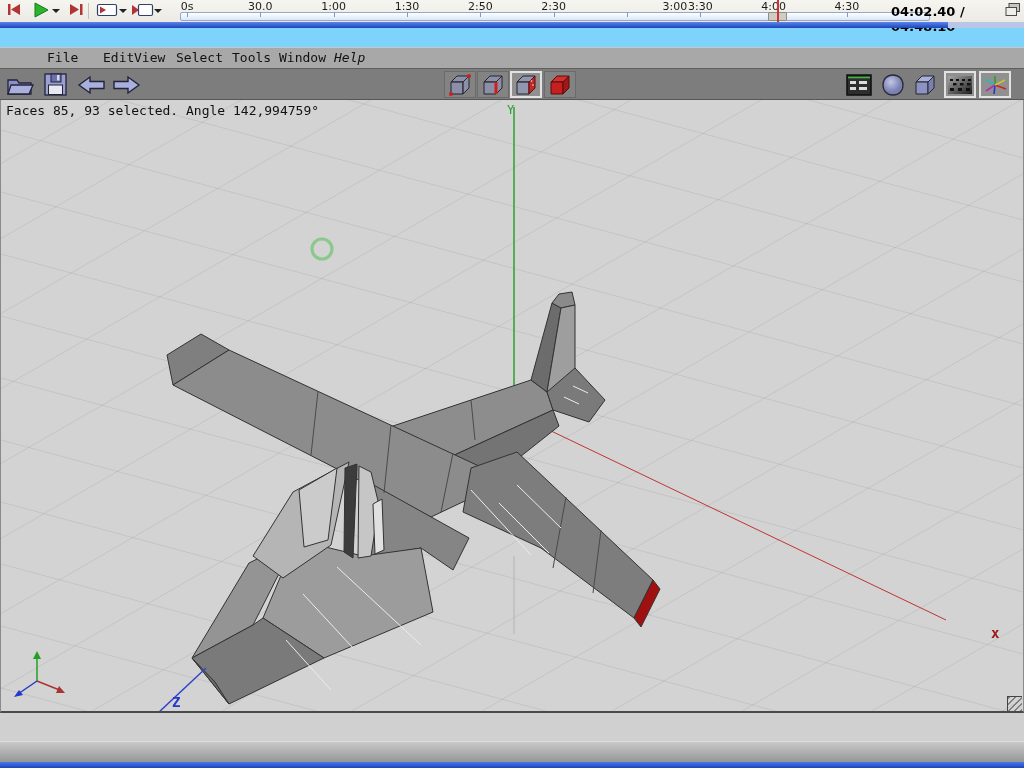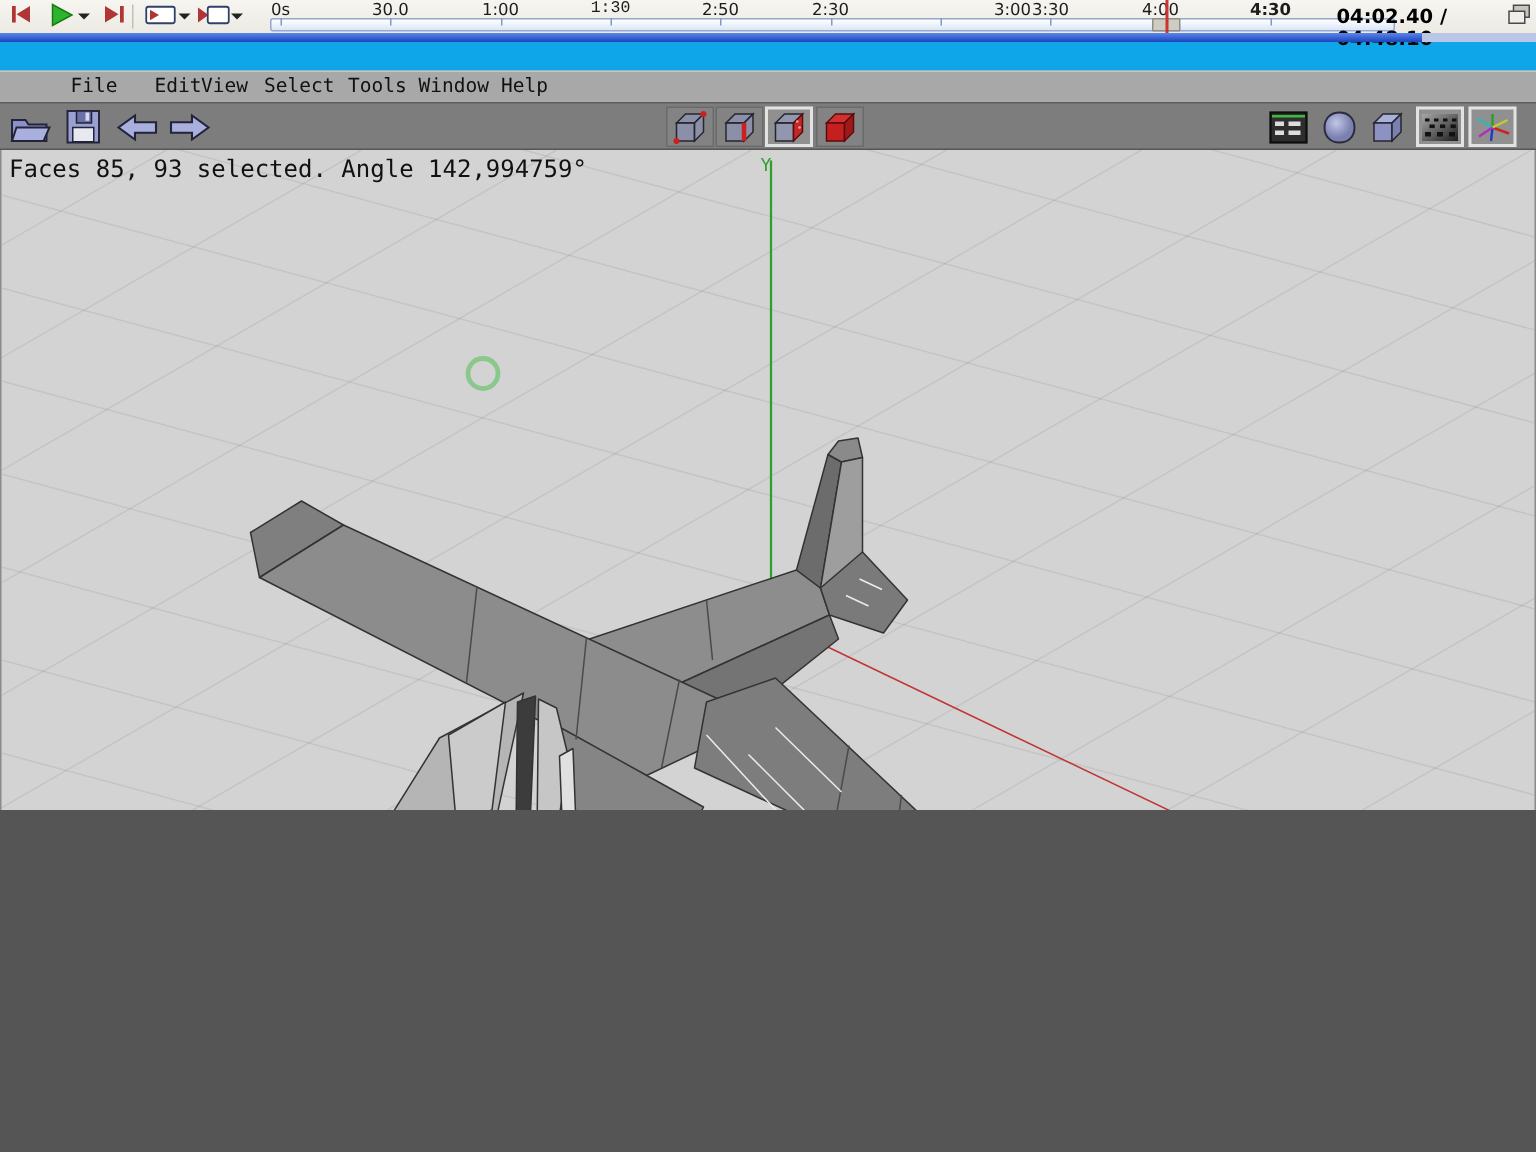--- a/index.html
+++ b/index.html
@@ -1,18 +1,18 @@
 <!DOCTYPE html>
 <html><head>
 <meta charset="utf-8">
 <style>
   * { margin:0; padding:0; box-sizing:border-box; }
   html,body { background:#555; }
-  #app { position:relative; width:1024px; height:540px; overflow:hidden;
-         font-family:"DejaVu Sans Mono", monospace; background:#0ea5e9; }
+  #app { position:relative; width:1024px; height:768px; overflow:hidden;
+         font-family:"DejaVu Sans Mono", monospace; background:#7dd3fc; }
 
   
   .timeline { position:absolute; left:0; top:0; width:1024px; height:22px;
               background:linear-gradient(#f6f5f0,#eceae3); }
   .tbtn { position:absolute; top:2px; height:18px; cursor:pointer; }
   .tsep { position:absolute; left:88px; top:3px; width:1px; height:16px; background:#c2c0b8; }
   .ruler { position:absolute; left:170px; top:0; width:770px; height:22px; }
   .track { position:absolute; left:10px; top:12px; width:750px; height:9px;
            border:1px solid #93a9cf; border-radius:2px;
            background:linear-gradient(#ffffff,#dbe6f8); }
@@ -40,21 +40,21 @@
              background:#7d7d7d; border-top:1px solid #5f5f5f; border-bottom:1px solid #565656; }
   .tb-btn { position:absolute; top:2px; width:32px; height:27px; display:flex;
             align-items:center; justify-content:center; cursor:pointer; }
   .tb-box { border:1px solid #6b6b6b; background:#838383; }
   .tb-box.active { border:2px solid #e2e2e2; background:#909090; }
 
   
   .viewport { position:absolute; left:0; top:100px; width:1024px; height:613px;
               background:#d3d3d3; border-left:1px solid #8a8a8a; border-right:1px solid #8a8a8a;
               border-bottom:2px solid #4a4a4a; overflow:hidden; }
-  .vstatus { position:absolute; left:5px; top:3px; font-size:16px; color:#111; }
+  .vstatus { position:absolute; left:5px; top:3px; font-size:13px; color:#111; }
   .resize { position:absolute; right:1px; bottom:0; width:15px; height:15px;
             border-left:1px solid #444; border-top:1px solid #444;
             background:repeating-linear-gradient(-45deg, rgba(0,0,0,.40) 0 1.5px, transparent 1.5px 4.5px);
             cursor:nwse-resize; }
   .gapbar { position:absolute; left:0; top:713px; width:1024px; height:28px; background:#d0d0d0; }
   .statusbar { position:absolute; left:0; top:741px; width:1024px; height:21px;
                background:linear-gradient(#c9c9c9,#969696); border-top:1px solid #dedede;
                font-size:12px; line-height:20px; padding-left:8px; white-space:pre; color:#000; }
   .bottombar { position:absolute; left:0; top:762px; width:1024px; height:6px;
                background:linear-gradient(#4a79e8,#1c44bb); }
@@ -114,33 +114,33 @@
 
     <div class="ruler" id="ruler">
       <div class="track"></div>
     <div class="rtick" style="left: 17px;"></div>
         <div class="rlabel" style="left: 17px;">0s</div>
         <div class="rtick" style="left: 90.33px;"></div>
         <div class="rlabel" style="left: 90.33px;">30.0</div>
         <div class="rtick" style="left: 163.66px;"></div>
         <div class="rlabel" style="left: 163.66px;">1:00</div>
         <div class="rtick" style="left: 236.99px;"></div>
-        <div class="rlabel" style="left: 236.99px; font-family: Liberation Mono, monospace;">1:30</div>
+        <div class="rlabel" style="left: 236.99px;">1:30</div>
         <div class="rtick" style="left: 310.32px;"></div>
         <div class="rlabel" style="left: 310.32px;">2:50</div>
         <div class="rtick" style="left: 383.65px;"></div>
         <div class="rlabel" style="left: 383.65px;">2:30</div>
         <div class="rtick" style="left: 456.98px;"></div>
         <div class="rlabel" style="left: 456.98px; margin-left: 48px;">3:00</div>
         <div class="rtick" style="left: 530.31px;"></div>
         <div class="rlabel" style="left: 530.31px;">3:30</div>
         <div class="rtick" style="left: 603.64px;"></div>
         <div class="rlabel" style="left: 603.64px;">4:00</div>
         <div class="rtick" style="left: 676.97px;"></div>
-        <div class="rlabel" style="left: 676.97px; font-weight: bold;">4:30</div>
+        <div class="rlabel" style="left: 676.97px;">4:30</div>
       </div>
     <div class="ph-handle" id="ph-handle" style="left: 768px;"></div>
     <div class="ph-line" id="ph-line" style="left: 777px;"></div>
 
     <div class="time">04:02.40 / 04:48.10</div>
     <div class="detach">
       <svg width="16" height="16">
         <rect x="4" y="1.5" width="10.5" height="8" fill="#c8c6c0" stroke="#4a4a4a"></rect>
         <rect x="1" y="5.5" width="10.5" height="8" fill="#f0eee8" stroke="#4a4a4a"></rect>
       </svg>
@@ -150,21 +150,21 @@
     <div class="hscroll-end"></div>
   </div>
 
   <div class="menubar" id="menubar">
       <span class="menu-item" style="left: 8px;">File</span>
       <span class="menu-item" style="left: 64px;">Edit</span>
       <span class="menu-item" style="left: 95px;">View</span>
       <span class="menu-item" style="left: 137px;">Select</span>
       <span class="menu-item" style="left: 193px;">Tools</span>
       <span class="menu-item" style="left: 240px;">Window</span>
-      <span class="menu-item" style="left: 295px;">Help</span>
+      <span class="menu-item" style="left: 295px; font-style: italic;">Help</span>
     </div>
 
   <div class="toolbar">
     <div class="tb-btn" style="left:4px">
       <svg width="30" height="24">
         <path d="M3,7 L12,7 L14,10 L26,10 L26,21 L3,21 Z" fill="#8b90c8" stroke="#23233a" stroke-width="1.3"></path>
         <path d="M6,12 L28,12 L24,21 L3,21 Z" fill="#aab0de" stroke="#23233a" stroke-width="1.3"></path>
       </svg>
     </div>
     <div class="tb-btn" style="left:40px">

